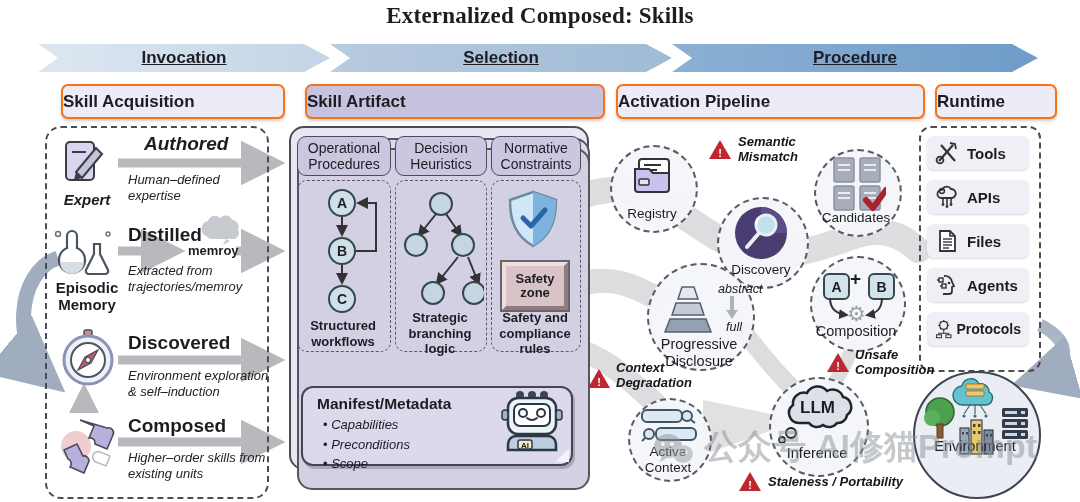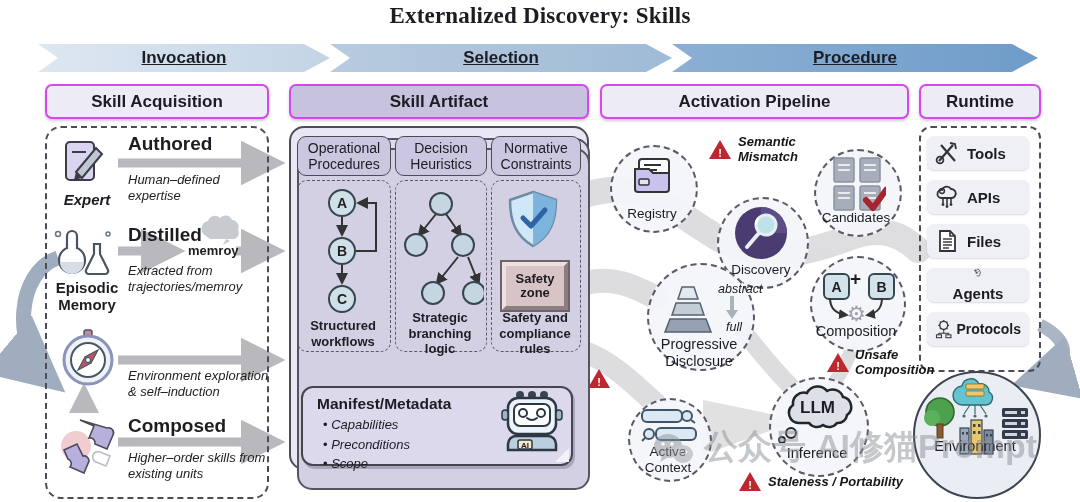--- a/index.html
+++ b/index.html
@@ -5,23 +5,23 @@
   html,body{margin:0;padding:0;background:#fff;}
   .canvas{position:relative;width:1080px;height:502px;background:#ffffff;overflow:hidden;
           font-family:"Liberation Sans",sans-serif;color:#1c1c22;}
   .abs{position:absolute;}
   .bg-svg{position:absolute;left:0;top:0;z-index:0;}
   .title{left:0;right:0;top:3px;text-align:center;font-family:"Liberation Serif",serif;
          font-weight:bold;font-size:23px;letter-spacing:.2px;z-index:5;}
   .banner{height:28px;display:flex;align-items:center;justify-content:center;
           font-size:17px;font-weight:700;z-index:3;
           clip-path:polygon(0 0,calc(100% - 26px) 0,100% 50%,calc(100% - 26px) 100%,0 100%,20px 50%);text-decoration:underline;}
-  .col-header{height:31px;border:2px solid #d946ef;border-radius:7px;display:flex;align-items:center;
-              justify-content:center;font-size:17px;font-weight:700;background:#edecf6;z-index:4;
-              box-shadow:0 2px 3px rgba(60,60,80,.25);}
+  .col-header{height:31px;border:2px solid #f97316;border-radius:7px;display:flex;align-items:center;
+              font-size:17px;font-weight:700;background:#edecf6;z-index:4;
+              box-shadow:0 2px 3px rgba(60,60,80,.25);margin-left:16px;}
   .dash-box{border:2px dashed #4c4c58;border-radius:16px;z-index:2;}
   .item-title{font-size:19px;font-weight:800;z-index:4;}
   .item-caption{font-size:13px;font-style:italic;line-height:1.25;z-index:4;color:#222;}
   .icon-label{font-size:15px;font-weight:800;text-align:center;line-height:1.1;z-index:4;}
   .artifact-box{background:#e9e7f3;border:2px solid #4c4c58;border-radius:15px;z-index:2;}
   .artifact-box::before,.artifact-box::after{content:"";position:absolute;left:6px;right:-3px;
       border:2px solid #55555f;border-radius:15px;background:#dedbeb;z-index:-1;}
   .artifact-box::before{top:10px;bottom:-11px;}
   .artifact-box::after{top:20px;bottom:-22px;background:#d3d0e3;}
   .sub-header{background:#cbc7e1;border:1.8px solid #4c4c58;border-radius:9px;display:flex;align-items:center;
@@ -89,21 +89,21 @@
       <path d="M118,360 L272,360" marker-end="url(#mGray)"></path>
       <path d="M118,442 L272,442" marker-end="url(#mGray)"></path>
     </g>
     <path d="M84,412 L84,392" stroke="#c6c6cb" stroke-width="6" fill="none" marker-end="url(#mGray)"></path>
 
     <path d="M58,258 C16,272 12,348 48,378" stroke="#9fadbf" stroke-width="15" fill="none" marker-end="url(#mSteel)"></path>
 
     <path d="M1040,325 C1074,342 1072,368 1030,380" stroke="#aab6c4" stroke-width="13" fill="none" marker-end="url(#mSteel)"></path>
   </svg>
 
-  <div class="abs title">Externalized Discovery: Skills</div>
+  <div class="abs title">Externalized Composed: Skills</div>
 
   <div class="abs banner" style="left:38px;top:44px;width:292px;background:linear-gradient(90deg,#dde7f1,#c3d4e6);">
       <span>Invocation</span>
     </div>
   <div class="abs banner" style="left:330px;top:44px;width:342px;background:linear-gradient(90deg,#b8cbdf,#9fbbd6);">
       <span>Selection</span>
     </div>
   <div class="abs banner" style="left:672px;top:44px;width:366px;background:linear-gradient(90deg,#8cb0d4,#6f9cc9);">
       <span>Procedure</span>
     </div>
@@ -122,21 +122,21 @@
     </div>
 
   <div class="abs dash-box" style="left:45px;top:126px;width:220px;height:369px;"></div>
 
   <svg class="abs" style="left:60px;top:138px;z-index:4;" width="46" height="48">
     <rect x="6" y="4" width="28" height="38" rx="4" fill="#d9d4f0" stroke="#3c3c48" stroke-width="2"></rect>
     <line x1="12" y1="14" x2="26" y2="14" stroke="#3c3c48" stroke-width="2"></line>
     <path d="M16,34 L36,10 L42,16 L22,40 Z" fill="#bfc7d4" stroke="#3c3c48" stroke-width="2"></path>
     <path d="M16,34 L14,42 L22,40 Z" fill="#3c3c48"></path>
   </svg>
-  <div class="abs item-title" style="left:128px;top:133px;">Authored</div>
+  <div class="abs item-title" style="left:144px;top:133px;font-style:italic;">Authored</div>
   <div class="abs icon-label" style="left:56px;top:192px;width:62px;font-style:italic;">Expert</div>
   <div class="abs item-caption" style="left:128px;top:172px;width:130px;">Human–defined expertise</div>
 
   <svg class="abs" style="left:50px;top:226px;z-index:4;" width="64" height="52">
     <circle cx="22" cy="34" r="13" fill="#fff" stroke="#4a5560" stroke-width="2.2"></circle>
     <path d="M17,23 L17,10 a5,5 0 0 1 10,0 L27,23" fill="#fff" stroke="#4a5560" stroke-width="2.2"></path>
     <path d="M10,36 a12,12 0 0 0 24,0 Z" fill="#d7dde4"></path>
     <path d="M44,18 L44,28 L36,44 a3,3 0 0 0 3,4 L55,48 a3,3 0 0 0 3,-4 L50,28 L50,18 Z" fill="#fff" stroke="#4a5560" stroke-width="2.2"></path>
     <circle cx="8" cy="8" r="2.5" fill="none" stroke="#6a7580" stroke-width="1.5"></circle>
     <circle cx="58" cy="8" r="2" fill="none" stroke="#6a7580" stroke-width="1.5"></circle>
@@ -150,20 +150,21 @@
   </svg>
   <div class="abs memroy-label" style="left:188px;top:243px;">memroy</div>
 
   <svg class="abs" style="left:60px;top:328px;z-index:4;" width="56" height="58">
     <rect x="24" y="2" width="8" height="6" rx="2" fill="#c98a9a" stroke="#4a5560" stroke-width="1.5"></rect>
     <circle cx="28" cy="32" r="24" fill="#eef1f6" stroke="#8b93b8" stroke-width="3"></circle>
     <circle cx="28" cy="32" r="17" fill="#fff" stroke="#4a5560" stroke-width="2"></circle>
     <path d="M18,42 L25,29 L38,22 L31,35 Z" fill="#c0526a" stroke="#4a5560" stroke-width="1.2"></path>
     <circle cx="28" cy="32" r="2.5" fill="#fff" stroke="#4a5560" stroke-width="1.2"></circle>
   </svg>
+  <div class="abs item-title" style="left:128px;top:332px;">Discovered</div>
   <div class="abs item-caption" style="left:128px;top:368px;width:150px;">Environment exploration &amp; self–induction</div>
 
   <svg class="abs" style="left:56px;top:412px;z-index:4;" width="60" height="62">
     <circle cx="20" cy="34" r="15" fill="#e8b8bc" opacity=".7"></circle>
     <path d="M24,8 l14,6 l-5,12 a5,5 0 0 1 6,6 l12,5 l6,-14 a5,5 0 0 0 -6,-7 Z" fill="#b7b0dd" stroke="#4a4a58" stroke-width="1.6"></path>
     <path d="M8,38 l13,-6 l6,12 a5,5 0 0 1 6,5 l-5,12 l-14,-6 a5,5 0 0 0 -2,-8 Z" fill="#b7b0dd" stroke="#4a4a58" stroke-width="1.6"></path>
     <path d="M44,40 l10,4 l-4,10 l-10,-4 a4,4 0 0 1 4,-10" fill="none" stroke="#b9bec6" stroke-width="1.6"></path>
   </svg>
   <div class="abs item-title" style="left:128px;top:415px;">Composed</div>
   <div class="abs item-caption" style="left:128px;top:450px;width:150px;">Higher–order skills from existing units</div>
@@ -346,20 +347,21 @@
   <div class="abs cloud-llm" style="left:800px;top:398px;">LLM</div>
   <div class="abs pipe-label" style="left:773px;top:445px;width:88px;font-size:14.5px;">Inference</div>
 
   <div class="abs warn-tri" style="left:709px;top:140px;">!</div>
   <div class="abs warn-text" style="left:738px;top:135px;width:80px;">Semantic Mismatch</div>
 
   <div class="abs warn-tri" style="left:827px;top:353px;">!</div>
   <div class="abs warn-text" style="left:855px;top:348px;width:92px;">Unsafe Composition</div>
 
   <div class="abs warn-tri" style="left:588px;top:369px;">!</div>
+  <div class="abs warn-text" style="left:616px;top:361px;width:94px;">Context Degradation</div>
 
   <div class="abs warn-tri" style="left:739px;top:472px;">!</div>
   <div class="abs warn-text" style="left:768px;top:475px;width:180px;">Staleness / Portability</div>
 
   <div class="abs dash-box" style="left:919px;top:126px;width:118px;height:242px;border-radius:12px;"></div>
 
   <div class="abs rt-row" style="left:927px;top:136px;width:86px;">
     <svg width="24" height="24" viewBox="0 0 24 24">
       <line x1="4" y1="20" x2="18" y2="4" stroke="#333" stroke-width="2.2"></line>
       <line x1="6" y1="4" x2="20" y2="20" stroke="#333" stroke-width="2.2"></line>
@@ -387,21 +389,21 @@
       <path d="M15,2 v5 h5" fill="none" stroke="#333" stroke-width="1.6"></path>
       <g stroke="#333" stroke-width="1.4">
           <line x1="8" y1="10" x2="17" y2="10"></line>
           <line x1="8" y1="13" x2="17" y2="13"></line>
           <line x1="8" y1="16" x2="17" y2="16"></line>
           <line x1="8" y1="19" x2="14" y2="19"></line>
         </g>
     </svg>
     <span class="rt-label">Files</span>
   </div>
-  <div class="abs rt-row" style="left:927px;top:268px;width:86px;flex-direction:column;">
+  <div class="abs rt-row" style="left:927px;top:268px;width:86px;">
     <svg width="24" height="24" viewBox="0 0 24 24">
       <path d="M9,3 a7,7 0 0 1 8,6 l2,4 l-2,1 v4 a3,3 0 0 1 -3,3 h-6" fill="none" stroke="#333" stroke-width="1.8"></path>
       <rect x="4" y="5" width="4" height="4" fill="none" stroke="#333" stroke-width="1.4"></rect>
       <rect x="7" y="11" width="4" height="4" fill="none" stroke="#333" stroke-width="1.4"></rect>
       <line x1="2" y1="7" x2="4" y2="7" stroke="#333" stroke-width="1.4"></line>
       <line x1="5" y1="13" x2="7" y2="13" stroke="#333" stroke-width="1.4"></line>
       <circle cx="14" cy="10" r="1.3" fill="#333"></circle>
     </svg>
     <span class="rt-label">Agents</span>
   </div>

